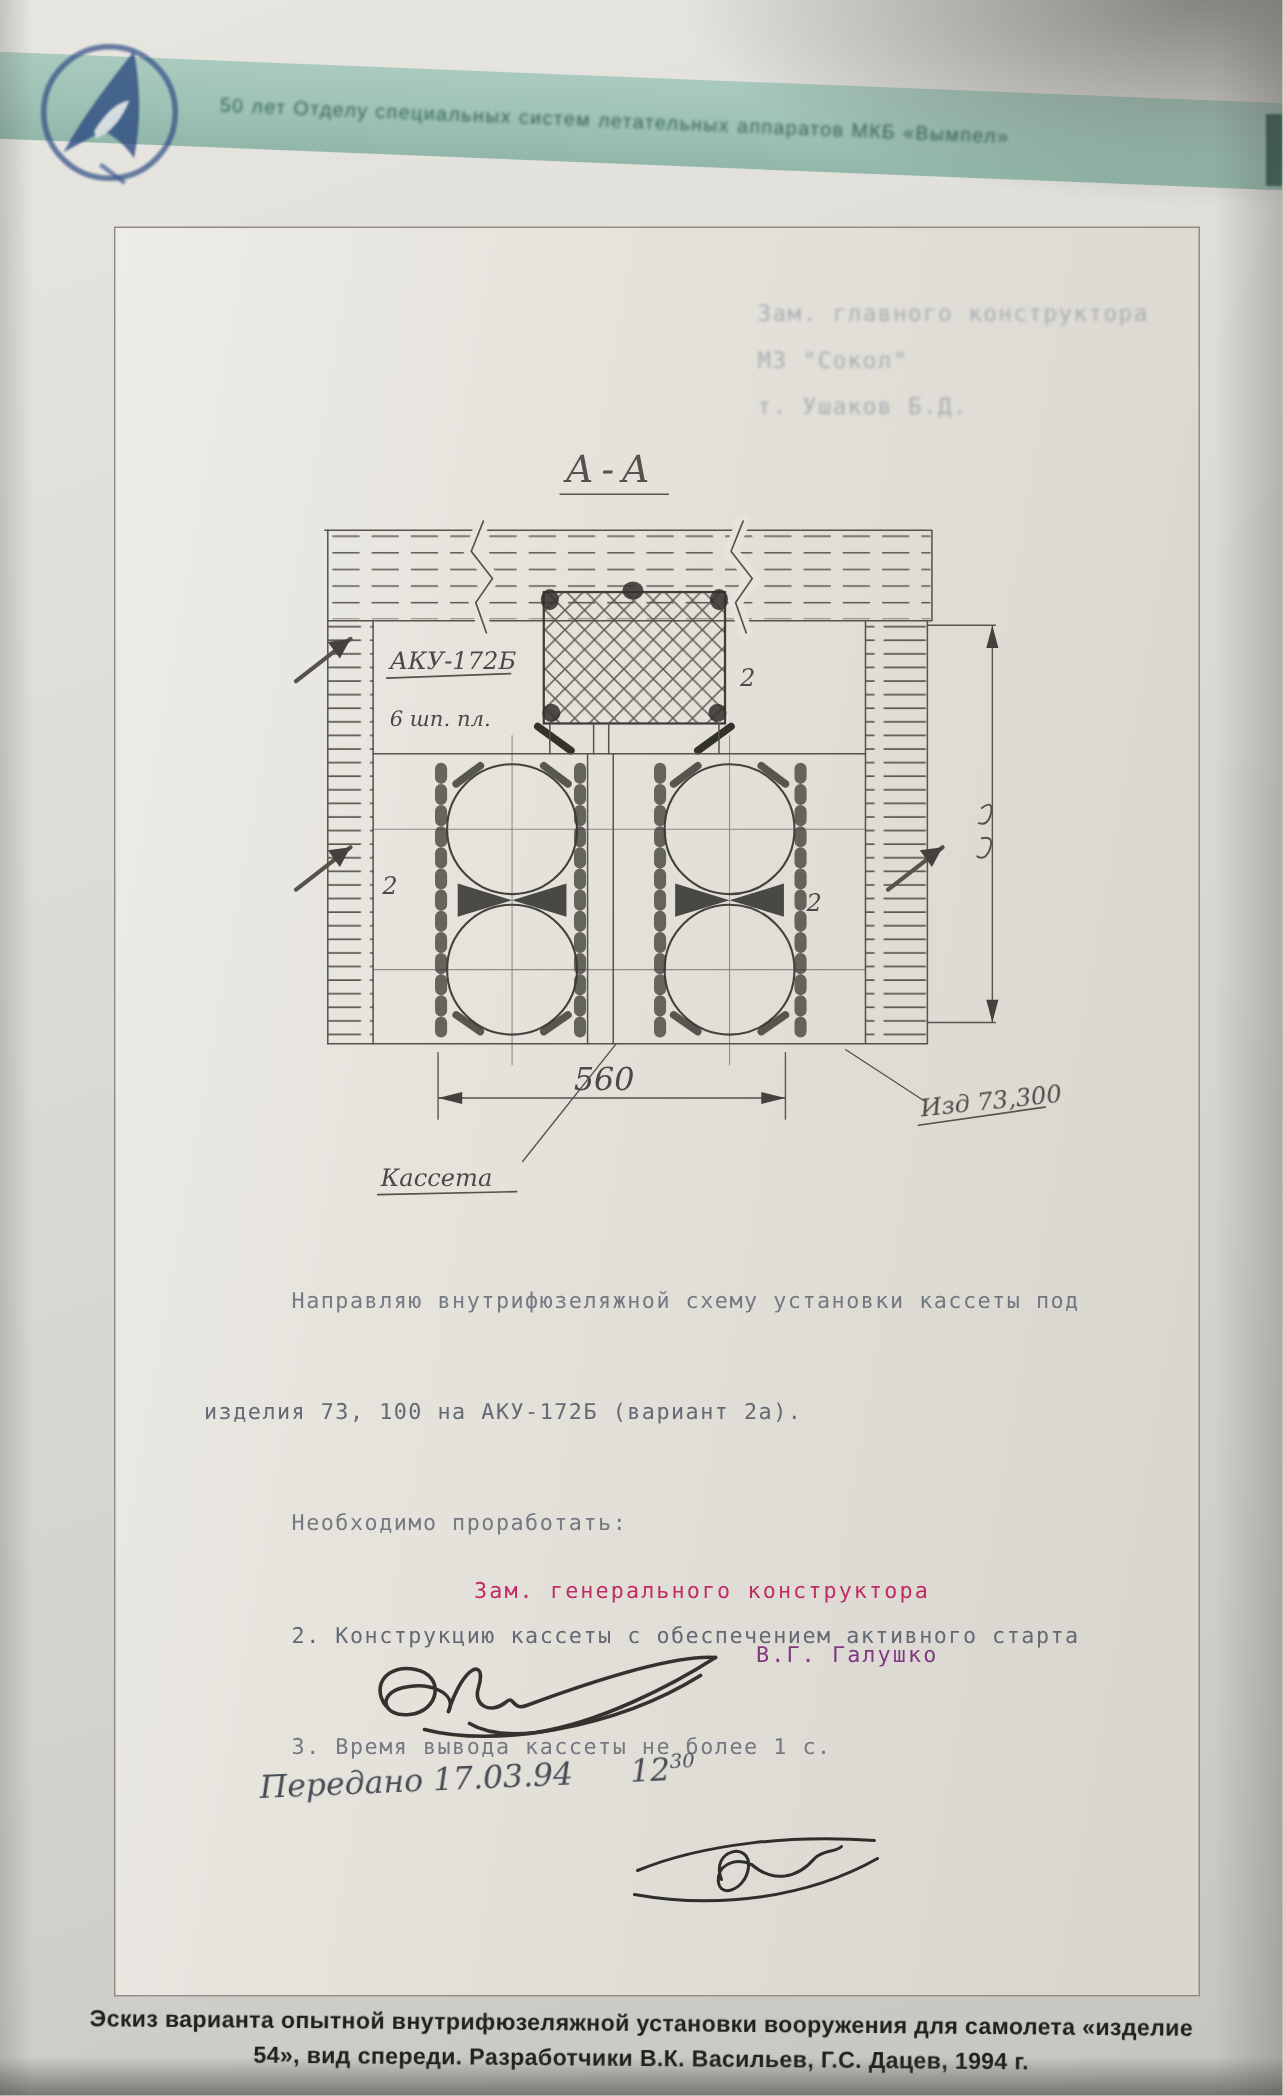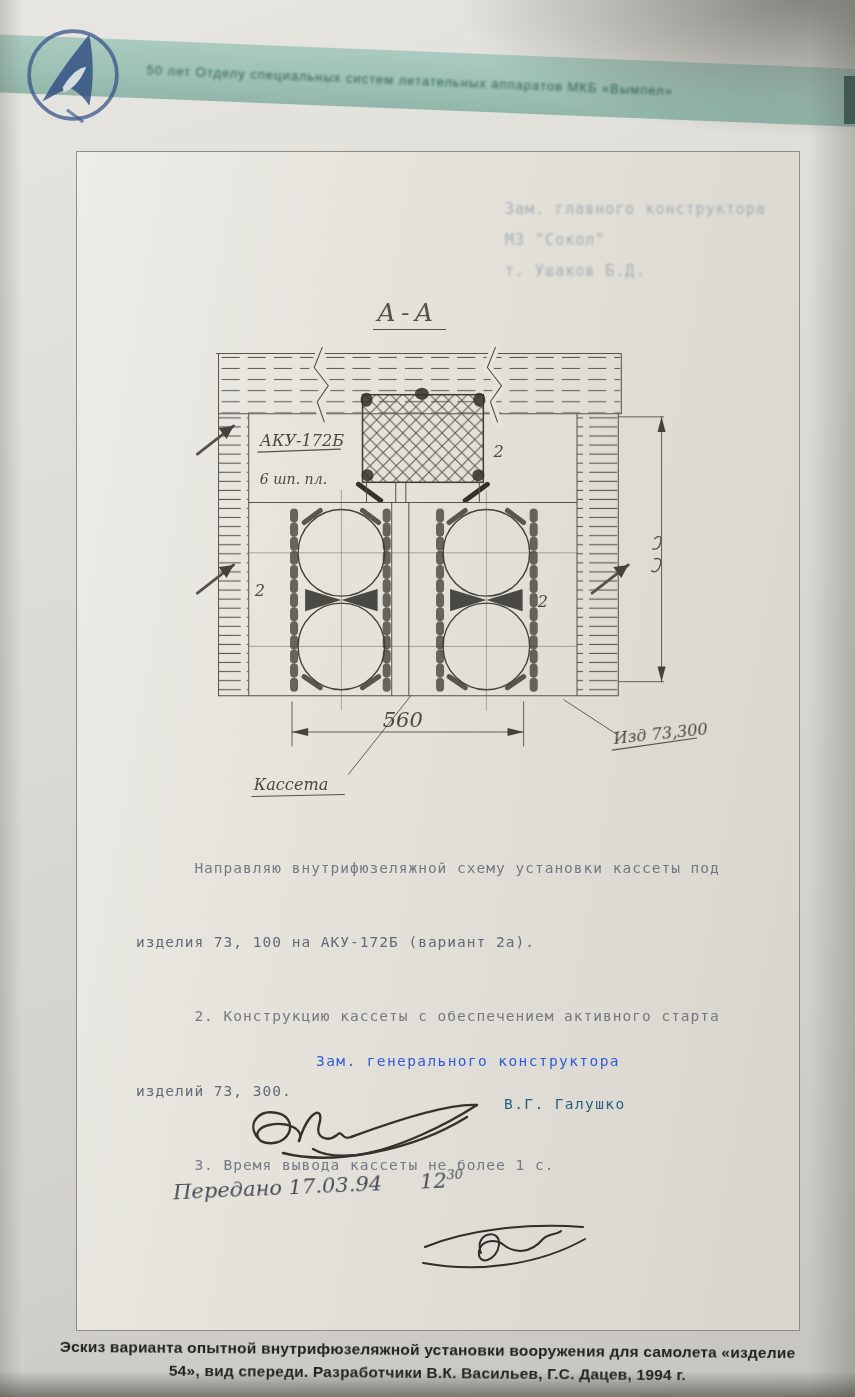--- a/index.html
+++ b/index.html
@@ -23,23 +23,23 @@
     font-size:15px;letter-spacing:1px;line-height:31px;color:#9aa0aa;filter:blur(1.2px);opacity:.8;white-space:nowrap;}
   .section-label{position:absolute;left:296px;top:146px;font-family:"DejaVu Serif",serif;font-style:italic;
     font-size:25px;letter-spacing:5px;color:#54524c;border-bottom:1.6px solid #54524c;padding:0 8px 2px 4px;filter:blur(.5px);text-align:right;}
   .drawing{position:absolute;left:64px;top:189px;}
   svg text{font-family:"DejaVu Serif",serif;font-style:italic;fill:#4b4944;}
   .typed{position:absolute;left:59px;top:654px;font-family:"DejaVu Sans Mono",monospace;
     font-size:14.5px;letter-spacing:1px;line-height:24.8px;color:#59606c;filter:blur(.4px);white-space:pre;}
   .typed div:nth-child(odd){opacity:.8;}
   .typed div:nth-child(even){opacity:.92;}
   .signoff-title{position:absolute;left:239px;top:901px;font-family:"DejaVu Sans Mono",monospace;
-    font-size:14.5px;letter-spacing:1.4px;color:#1d4ed8;filter:blur(.45px);opacity:.9;white-space:nowrap;}
+    font-size:14.5px;letter-spacing:1.4px;color:#be185d;filter:blur(.45px);opacity:.9;white-space:nowrap;}
   .signoff-name{position:absolute;left:427px;top:944px;font-family:"DejaVu Sans Mono",monospace;
-    font-size:14.5px;letter-spacing:1.4px;color:#0c4a6e;filter:blur(.5px);opacity:.85;white-space:nowrap;}
+    font-size:14.5px;letter-spacing:1.4px;color:#701a75;filter:blur(.5px);opacity:.85;white-space:nowrap;}
   .sig1{position:absolute;left:162px;top:927px;}
   .sig2{position:absolute;left:342px;top:1061px;}
   .transfer{position:absolute;left:96px;top:1021px;font-family:"DejaVu Serif",serif;font-style:italic;
     font-size:21px;color:#474c56;transform:rotate(-2.5deg);filter:blur(.35px);white-space:nowrap;}
   .transfer .time{margin-left:38px;}
   .transfer sup{font-size:13px;}
   .caption{position:absolute;left:20px;top:1338px;width:815px;text-align:center;
     font-weight:bold;font-size:15.5px;line-height:23px;color:#1f1f1c;letter-spacing:.2px;
     filter:blur(.3px);transform:rotate(.5deg);}
   
@@ -163,22 +163,22 @@
         <text x="394" y="264" font-size="16">2</text>
         <text x="240" y="383" font-size="21">560</text>
         <text x="112" y="446" font-size="16">Кассета</text>
         <text x="470" y="400" font-size="16" transform="rotate(-6 470,400)">Изд 73,300</text>
       </g>
     </svg>
 
     <div class="typed">
       <div>      Направляю внутрифюзеляжной схему установки кассеты под</div>
       <div>изделия 73, 100 на АКУ-172Б (вариант 2а).</div>
+      <div>      Необходимо проработать:</div>
       <div>      2. Конструкцию кассеты с обеспечением активного старта</div>
-      <div>изделий 73, 300.</div>
       <div>      3. Время вывода кассеты не более 1 с.</div>
       
     </div>
 
     <div class="signoff-title">Зам. генерального конструктора</div>
     <div class="signoff-name">В.Г. Галушко</div>
 
     <svg class="sig1" width="270" height="90" viewBox="0 0 270 90">
       <g stroke="#35332f" stroke-width="2.4" fill="none" stroke-linecap="round" filter="url(#soft)">
         <path d="M18,58 C8,44 20,30 38,34 C58,38 54,62 34,64 C16,66 12,50 30,46 C48,42 66,50 60,62"></path>

